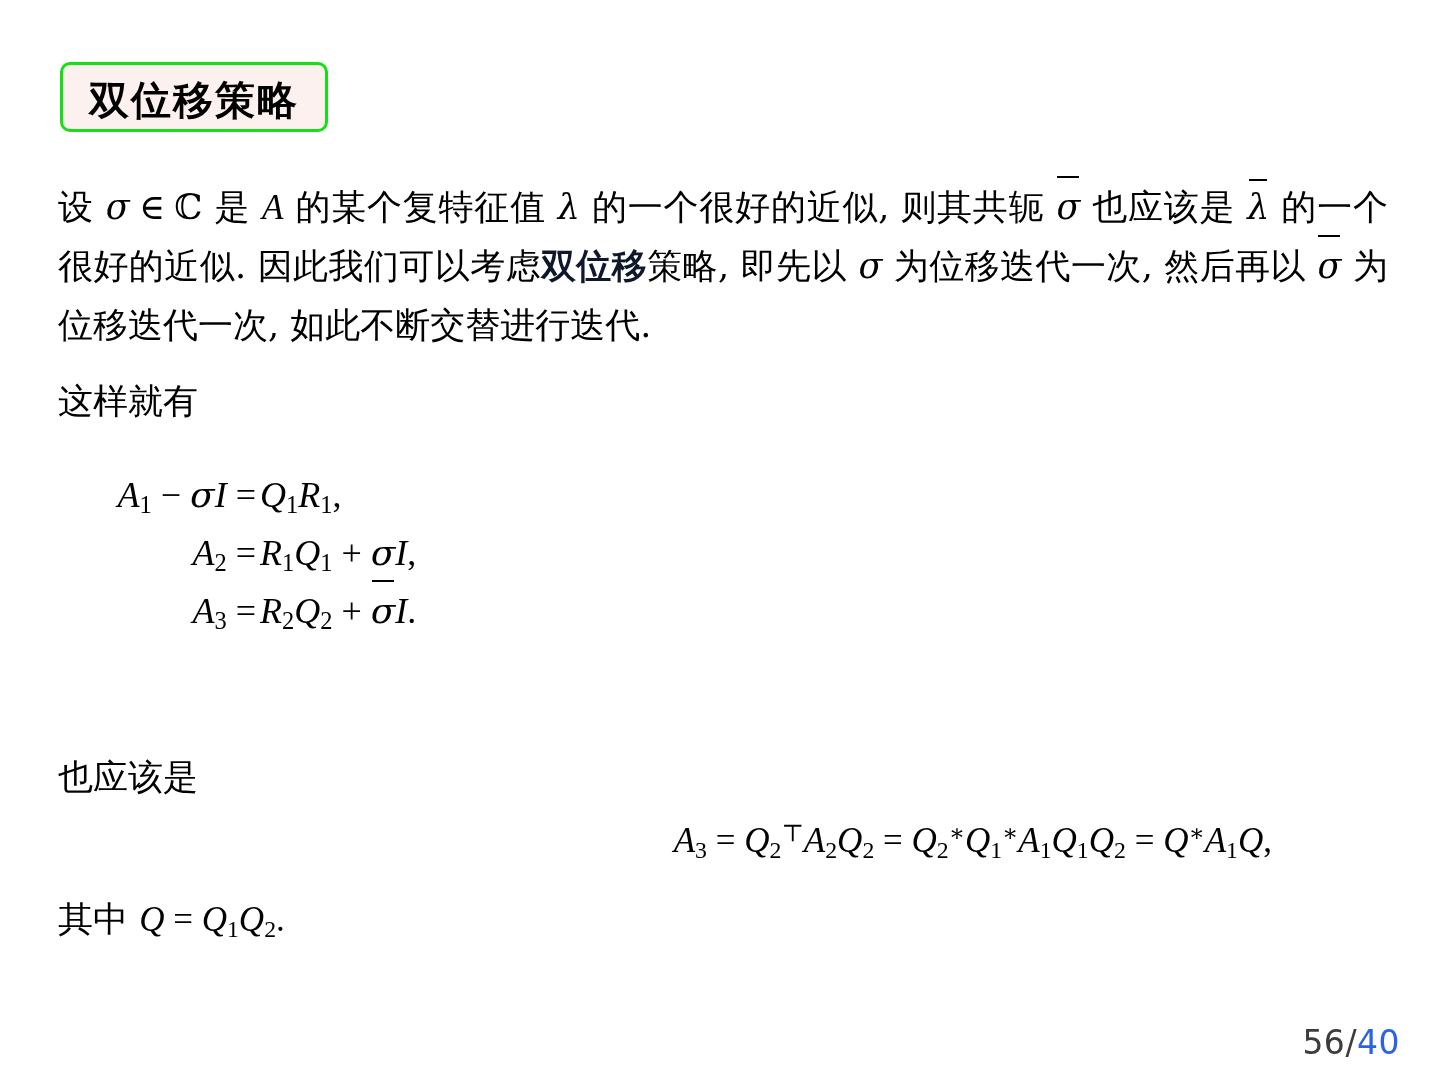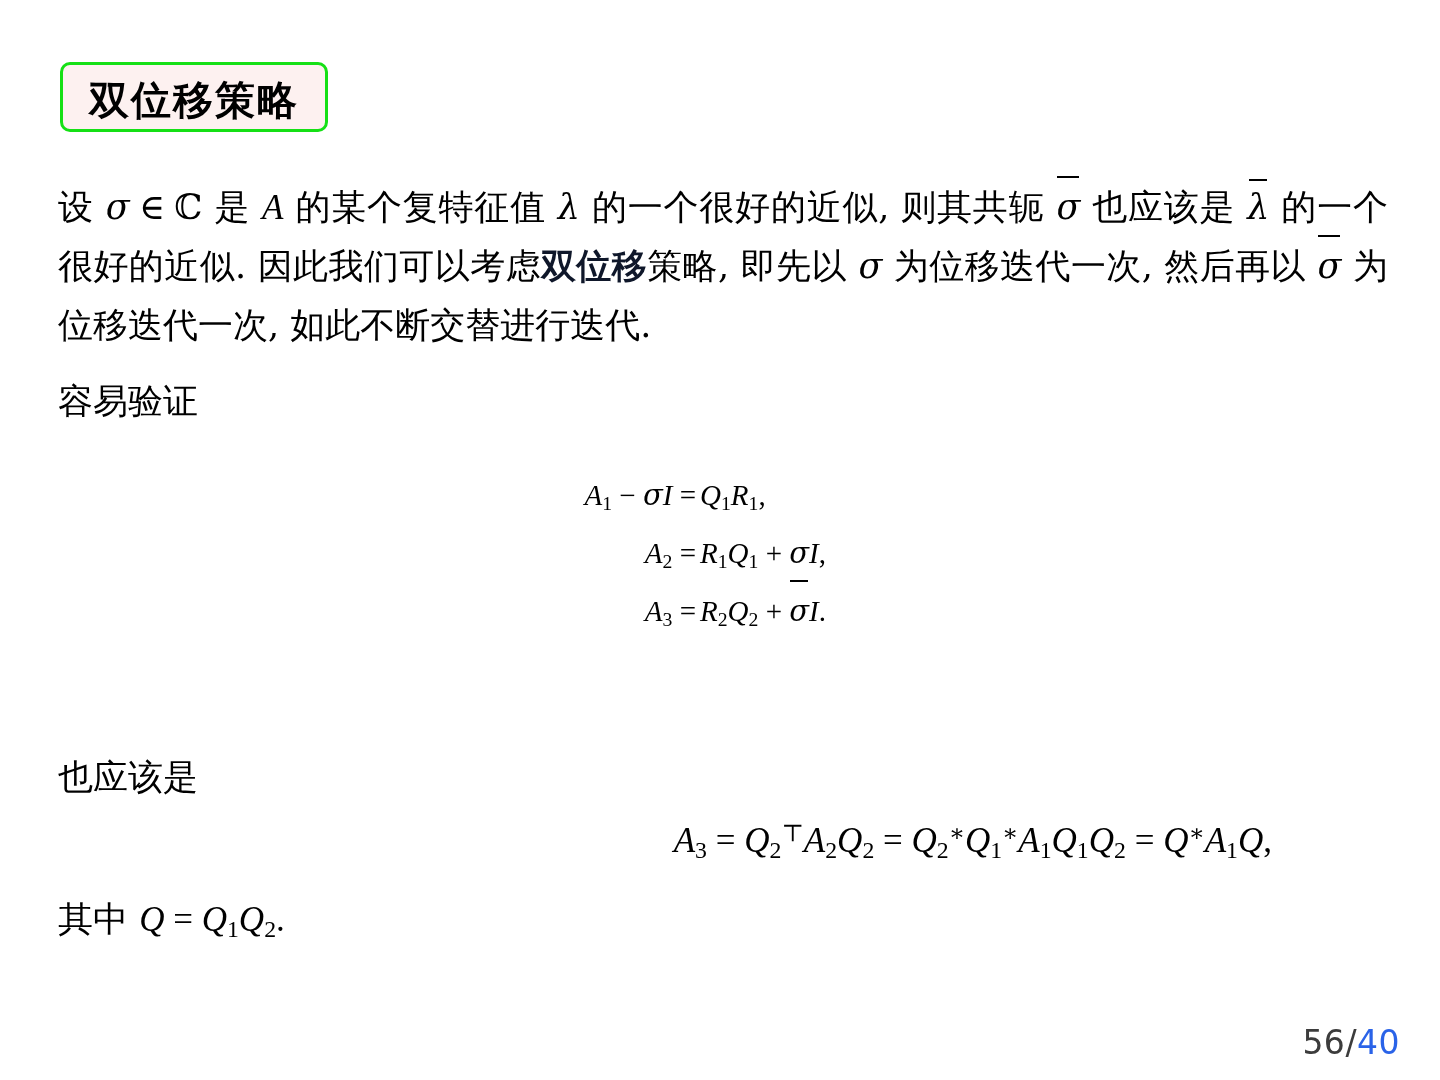--- a/index.html
+++ b/index.html
@@ -121,22 +121,22 @@
   }
 
   
   .eqblock {
     position: absolute;
     top: 466px;
     left: 0;
     width: 1440px;
     display: flex;
     flex-direction: column;
-    align-items: center;
-    font-size: 29px;
+    align-items: flex-start;
+    font-size: 36px;
   }
   .eqrow {
     display: flex;
     width: 560px;
     line-height: 58px;
   }
   .eq-lhs {
     flex: 1 1 auto;
     text-align: right;
     padding-right: 2px;
@@ -180,21 +180,21 @@
 <div class="slide">
 
   <div class="title-box">
     <div class="title-text cjk">双位移策略</div>
   </div>
 
   <div class="para p1">
     <span class="cjk">设 </span><span class="greek">σ</span><span class="mathup"> ∈ </span><span class="bb">ℂ</span><span class="cjk"> 是 </span><span class="math">A</span><span class="cjk"> 的某个复特征值 </span><span class="greek">λ</span><span class="cjk"> 的一个很好的近似, 则其共轭 </span><span class="greek ovl">σ</span><span class="cjk"> 也应该是 </span><span class="greek bar">λ</span><span class="cjk"> 的一个很好的近似. 因此我们可以考虑</span><span class="cjk hl">双位移</span><span class="cjk">策略, 即先以 </span><span class="greek">σ</span><span class="cjk"> 为位移迭代一次, 然后再以 </span><span class="greek ovl">σ</span><span class="cjk"> 为位移迭代一次, 如此不断交替进行迭代.</span>
   </div>
 
-  <div class="para p2 cjk">容易验证</div>
+  <div class="para p2 cjk">这样就有</div>
 
   <div class="eqblock">
 
     <div class="eqrow">
       <div class="eq-lhs">
         <span class="math">A</span><sub class="mathup">1</sub><span class="mathup">&nbsp;−&nbsp;</span><span class="greek">σ</span><span class="math">I</span><span class="mathup">&nbsp;=</span>
       </div>
       <div class="eq-rhs">
         <span class="math">Q</span><sub class="mathup">1</sub><span class="math">R</span><sub class="mathup">1</sub><span class="mathup">,</span>
       </div>

